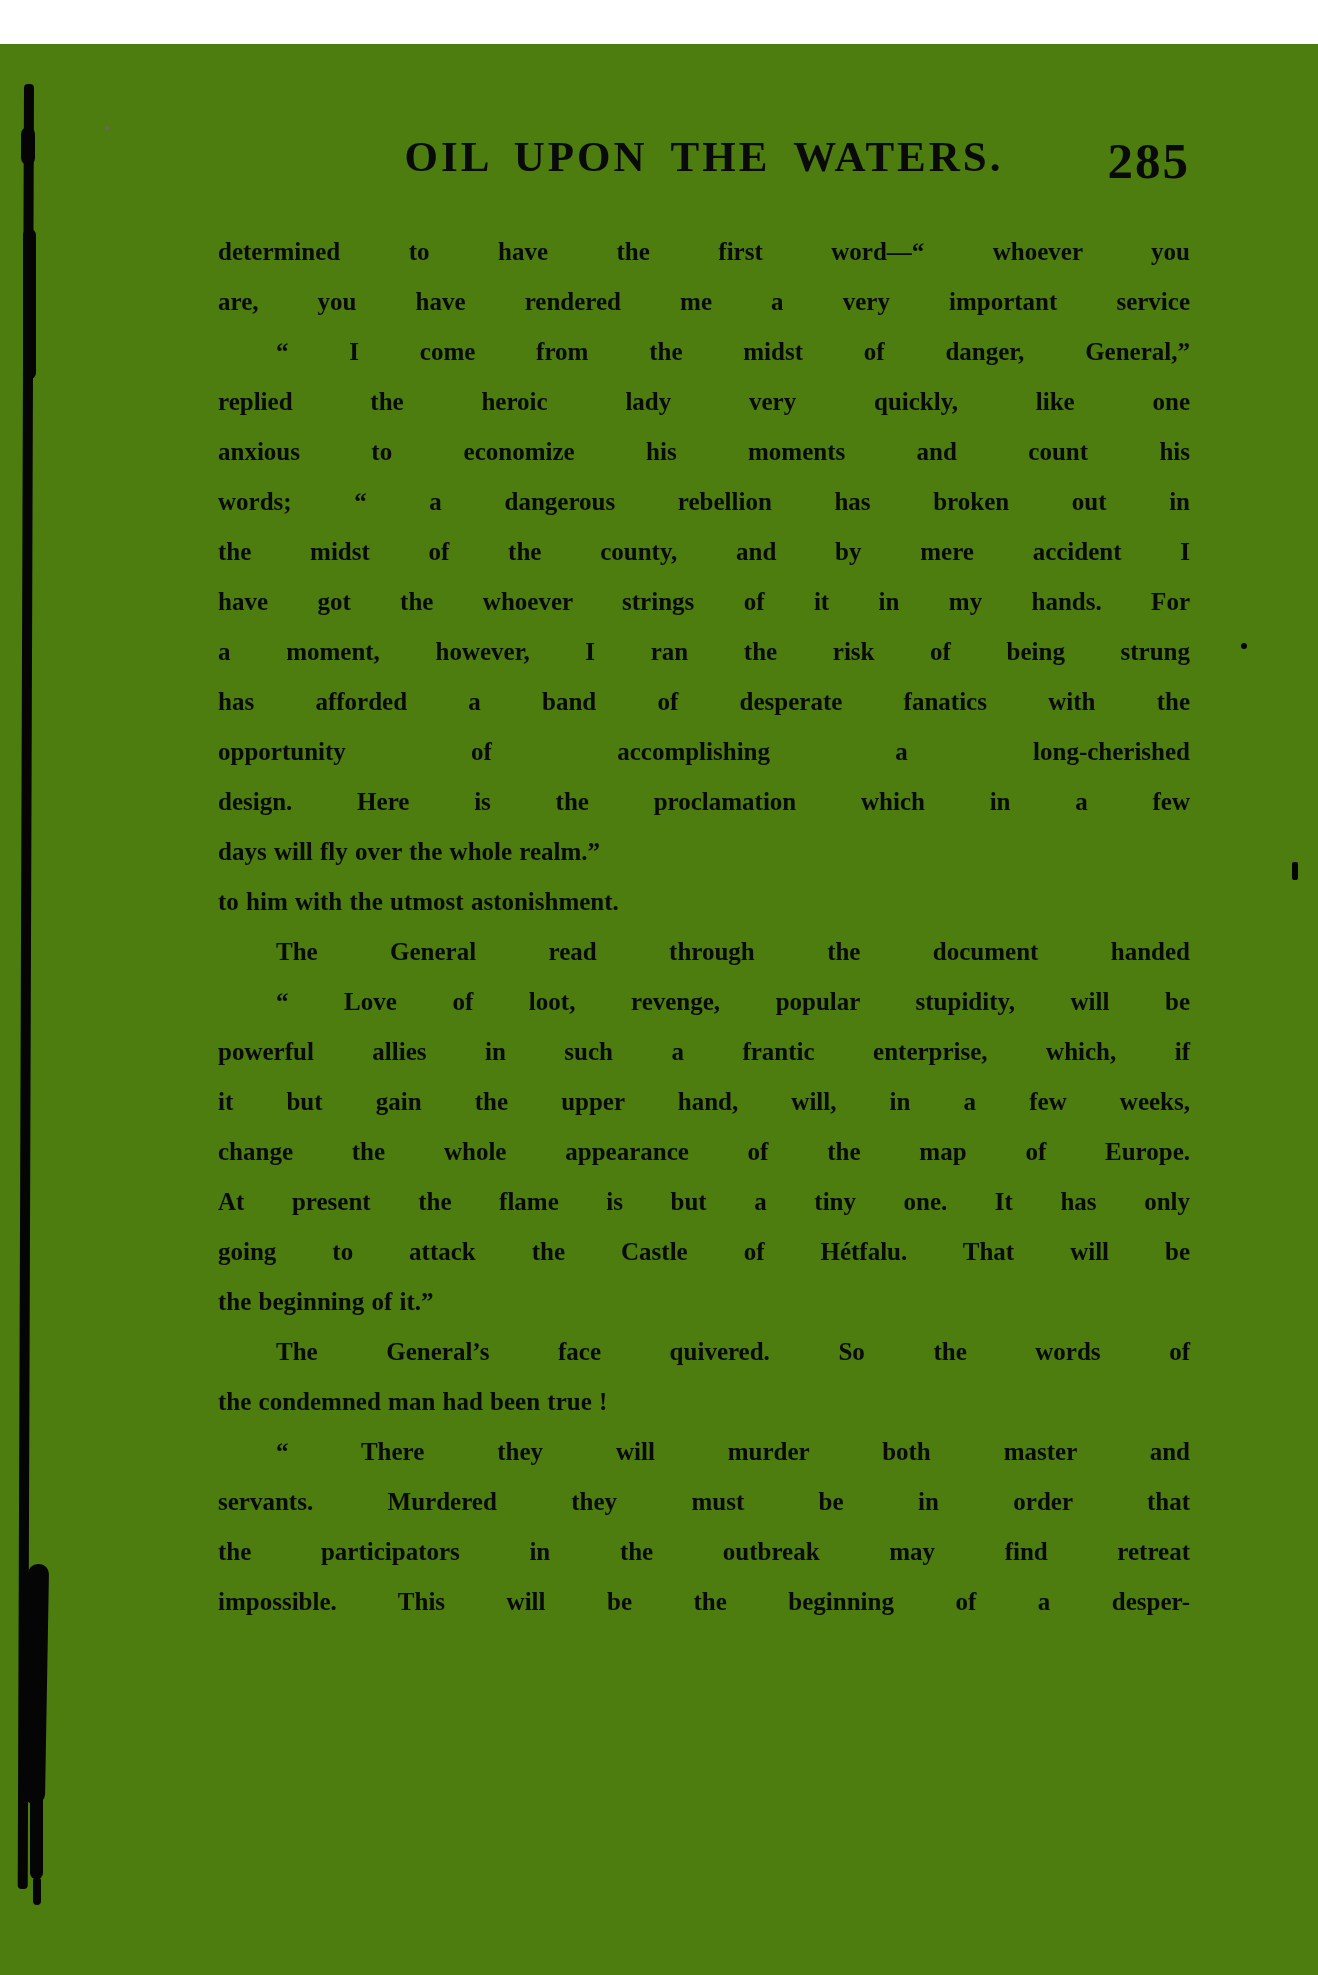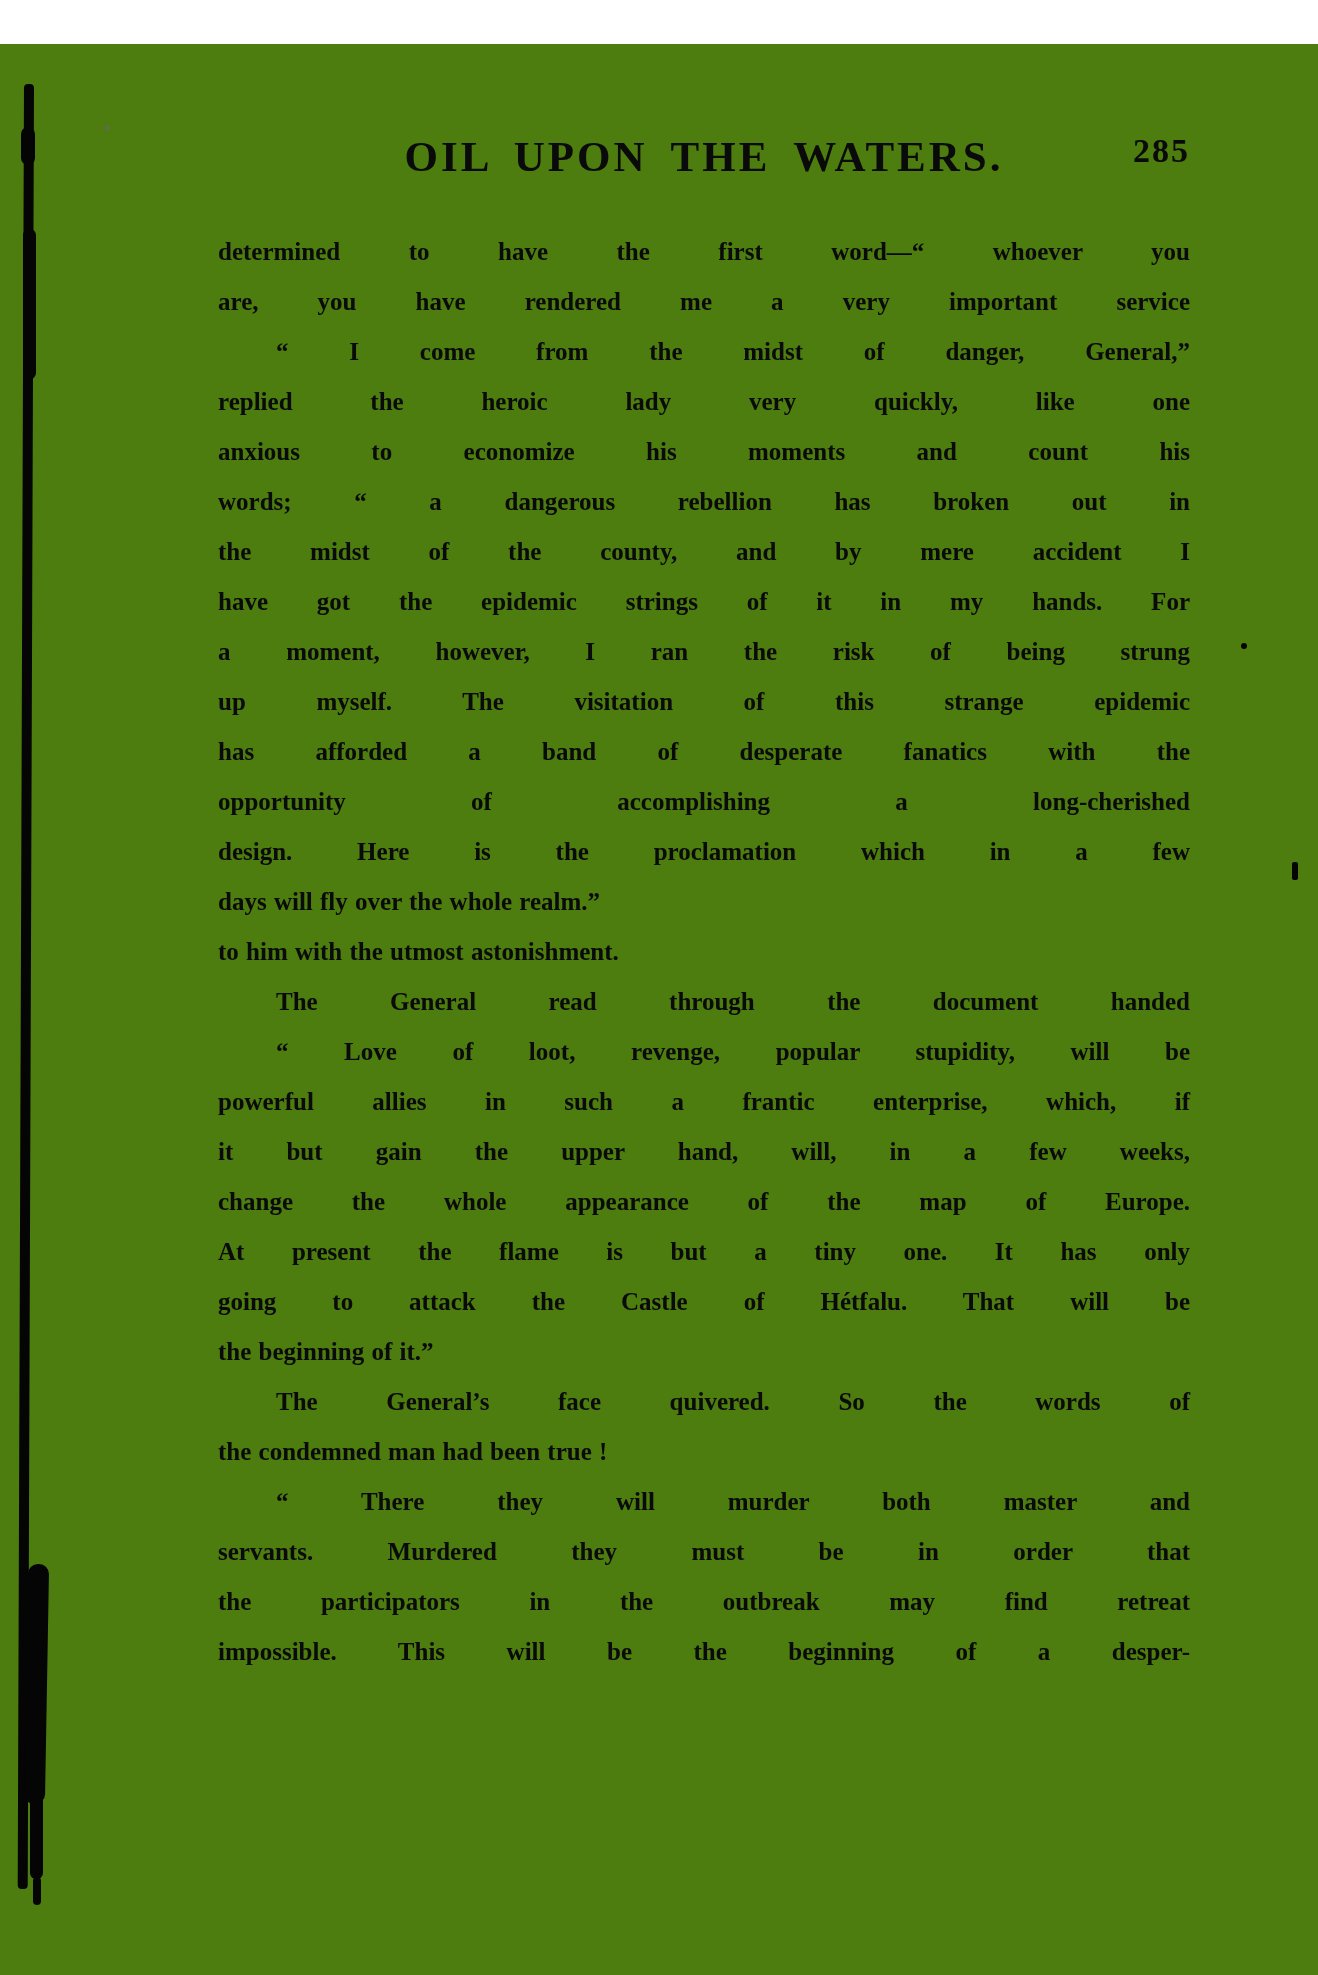--- a/index.html
+++ b/index.html
@@ -28,21 +28,21 @@
     font-size: 43px;
     font-weight: 700;
     letter-spacing: 3px;
     word-spacing: 10px;
     white-space: nowrap;
   }
   .page-number {
     position: absolute;
     right: 0px;
     top: 0px;
-    font-size: 34px;
+    font-size: 51px;
     font-weight: 700;
     letter-spacing: 2px;
   }
 
   
   .body-text {
     position: absolute;
     left: 218px;
     top: 183px;
     width: 972px;
@@ -94,23 +94,22 @@
   </div>
 
   <div class="body-text">
       <div class="line just">determined to have the first word—“ whoever you</div>
       <div class="line just">are, you have rendered me a very important service</div>
       <div class="line indent just">“ I come from the midst of danger, General,”</div>
       <div class="line just">replied the heroic lady very quickly, like one</div>
       <div class="line just">anxious to economize his moments and count his</div>
       <div class="line just">words; “ a dangerous rebellion has broken out in</div>
       <div class="line just">the midst of the county, and by mere accident I</div>
-      <div class="line just">have got the epidemic strings of it in my hands.  For</div>
+      <div class="line just">have got the whoever strings of it in my hands.  For</div>
       <div class="line just">a moment, however, I ran the risk of being strung</div>
-      <div class="line just">up myself.  The visitation of this strange epidemic</div>
       <div class="line just">has afforded a band of desperate fanatics with the</div>
       <div class="line just">opportunity of accomplishing a long-cherished</div>
       <div class="line just">design.  Here is the proclamation which in a few</div>
       <div class="line">days will fly over the whole realm.”</div>
       <div class="line">to him with the utmost astonishment.</div>
       <div class="line indent just">The General read through the document handed</div>
       <div class="line indent just">“ Love of loot, revenge, popular stupidity, will be</div>
       <div class="line just">powerful allies in such a frantic enterprise, which, if</div>
       <div class="line just">it but gain the upper hand, will, in a few weeks,</div>
       <div class="line just">change the whole appearance of the map of Europe.</div>

